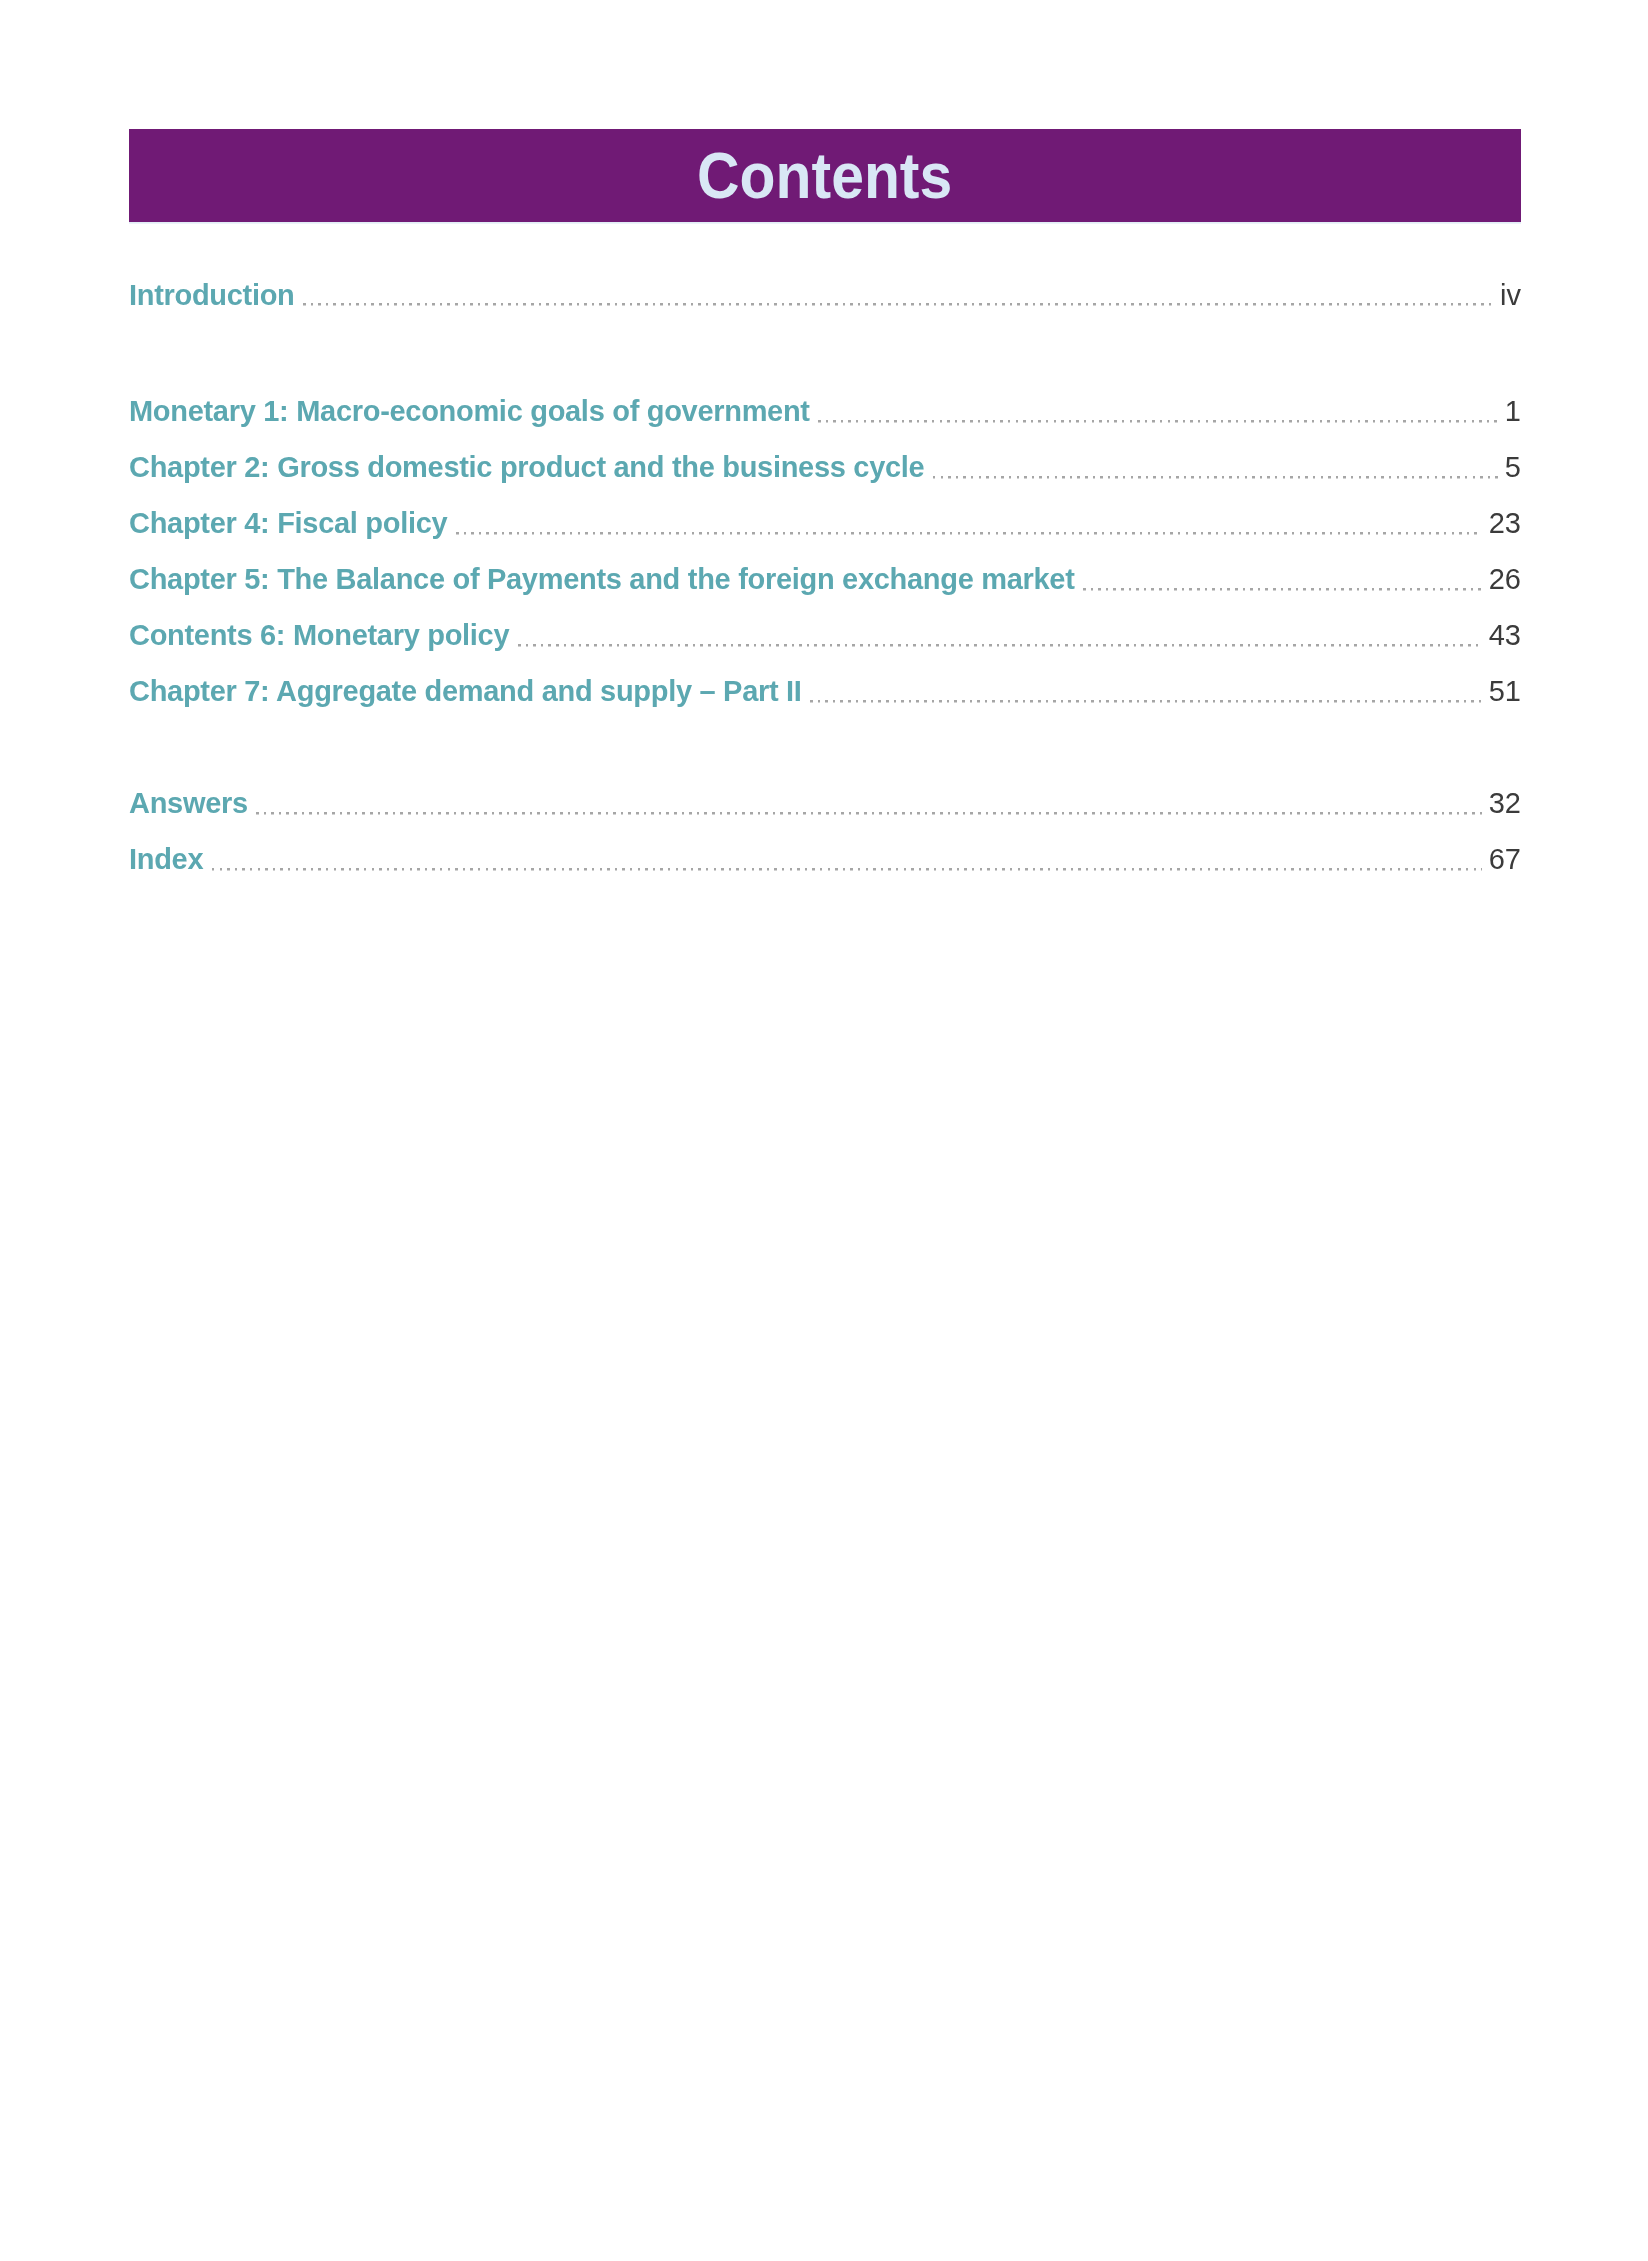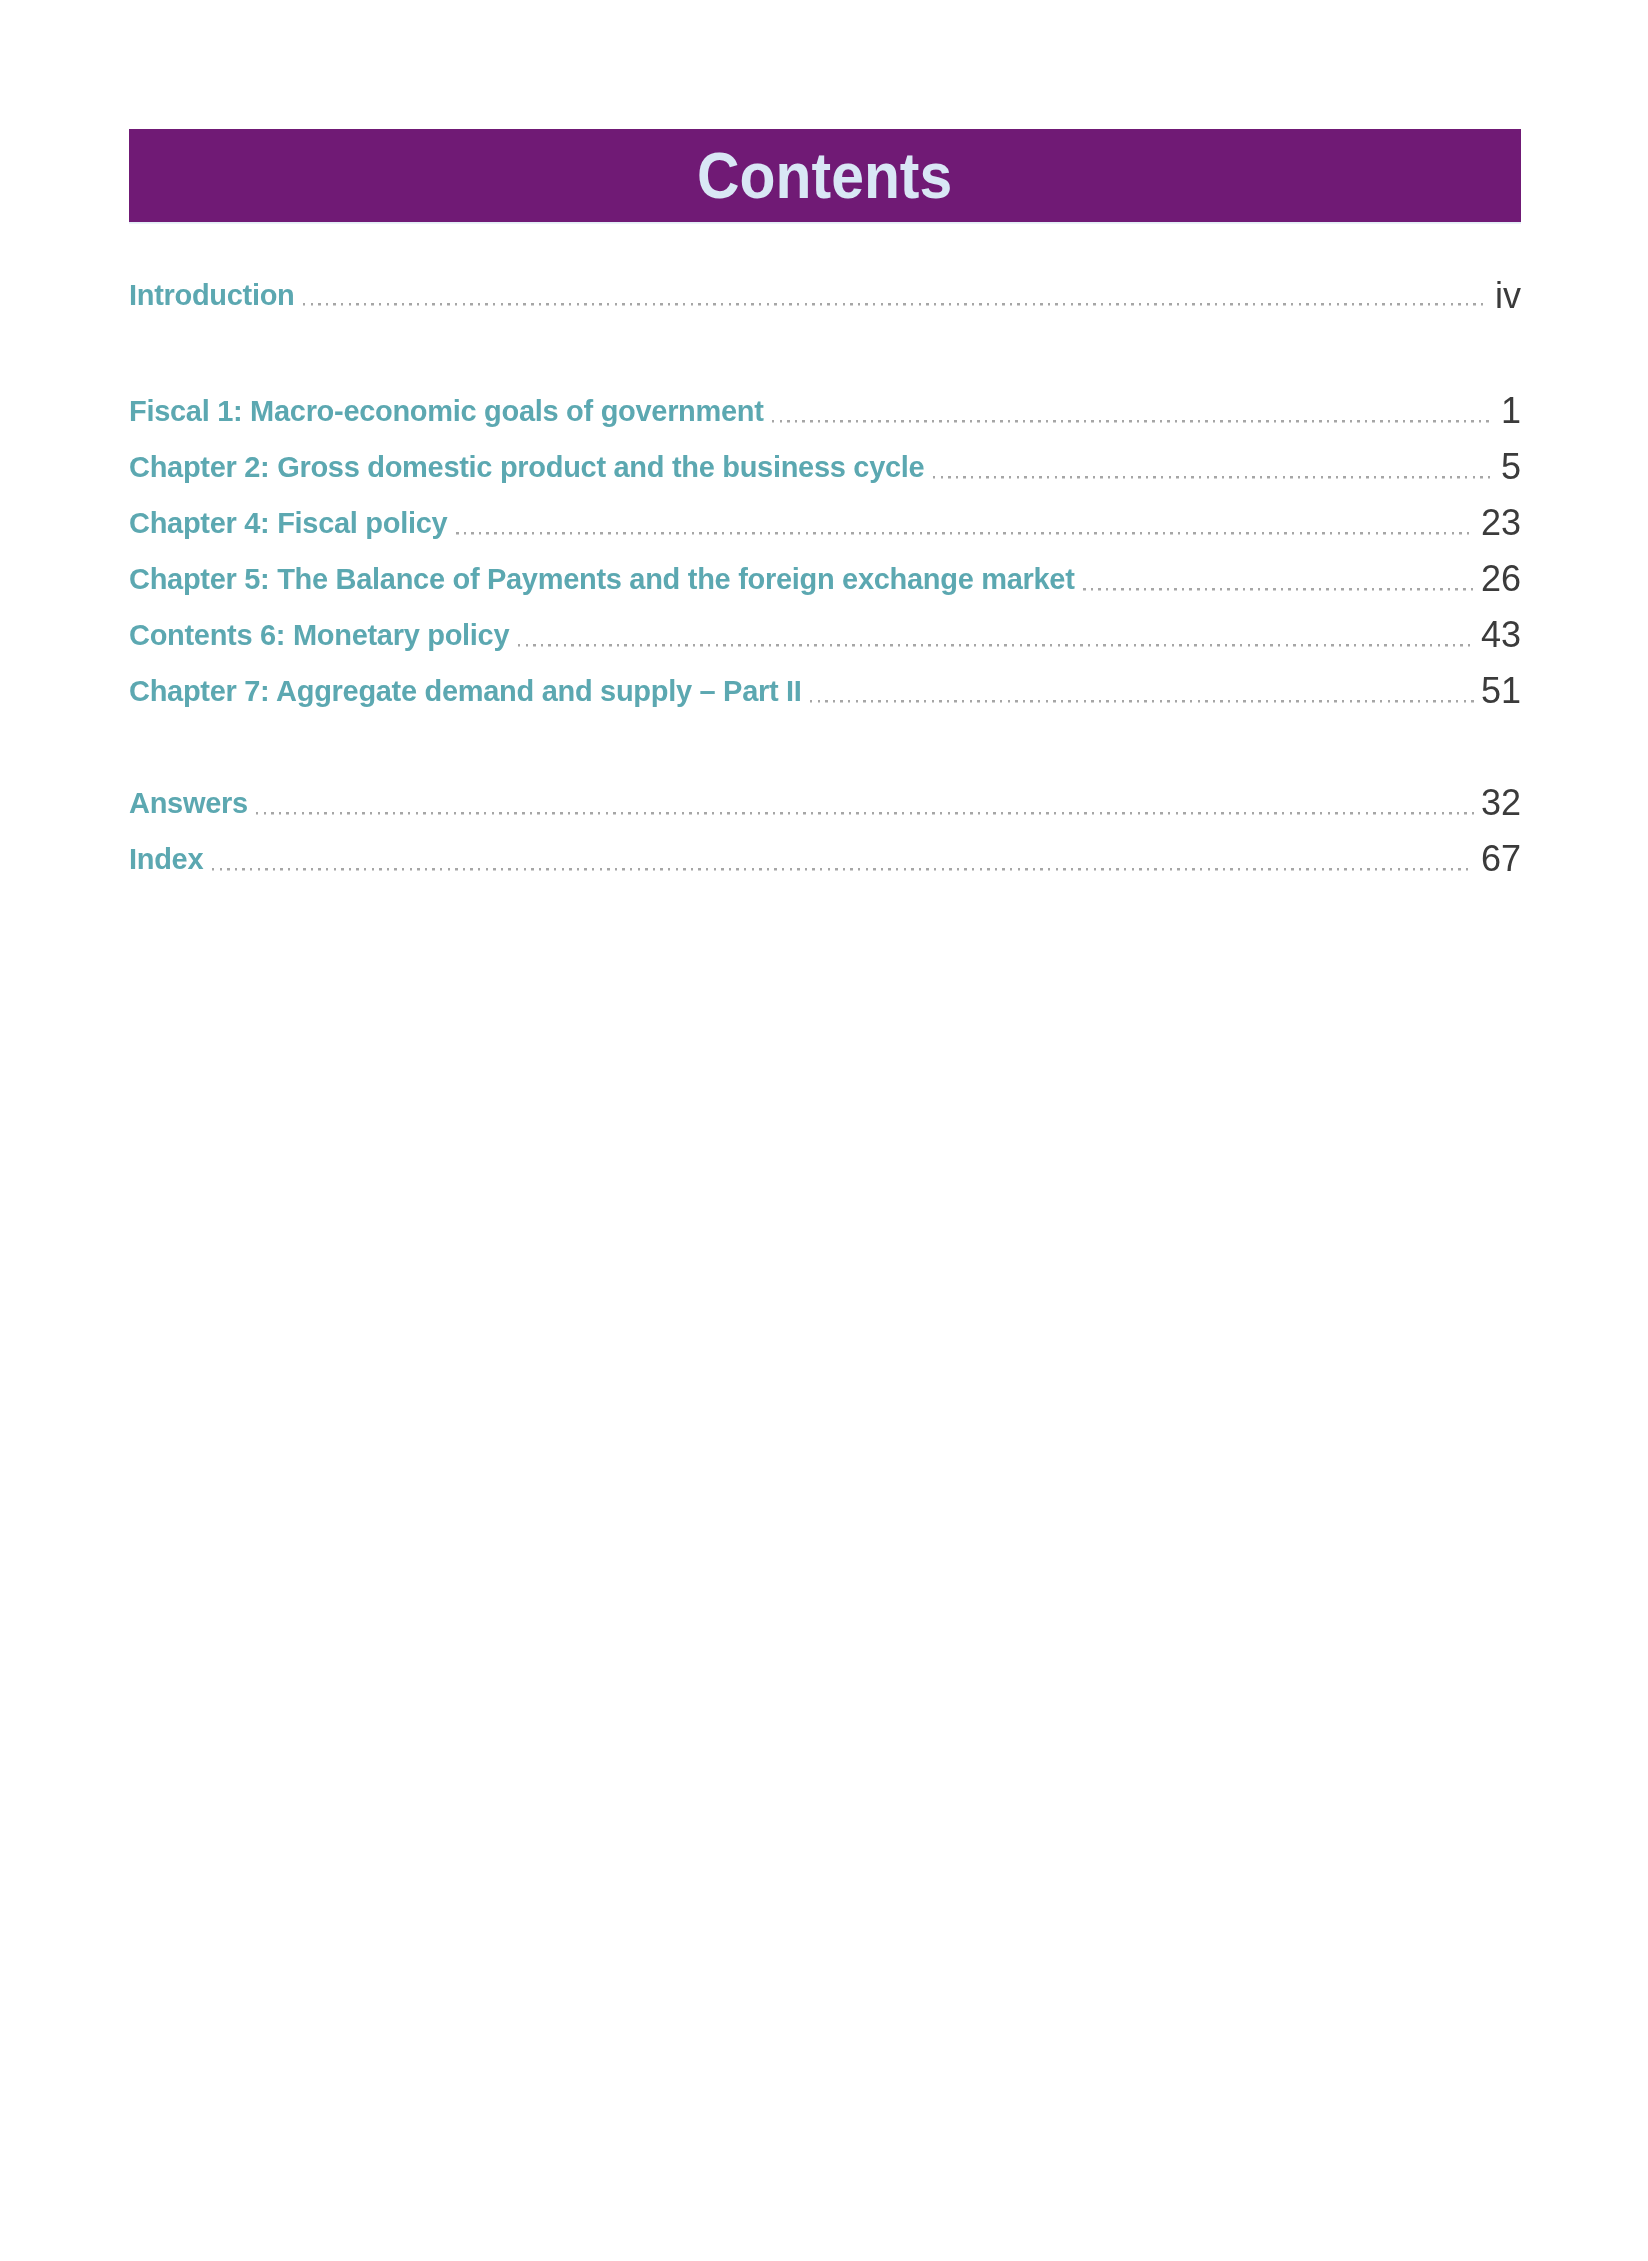--- a/index.html
+++ b/index.html
@@ -72,21 +72,21 @@
     background-image: repeating-linear-gradient(to right, #a6a6a6 0px, #a6a6a6 2.5px, transparent 2.5px, transparent 7.6px);
     background-size: 100% 2.5px;
     background-repeat: no-repeat;
     background-position: left 0 bottom 17px;
   }
   .group-front .toc-leader {
     background-position: left 0 bottom 9.3px;
   }
   .toc-page {
     color: #3b3b3b;
-    font-size: 36px;
+    font-size: 29px;
     font-weight: 400;
     text-align: right;
   }
 </style>
 </head>
 <body>
 
 <div class="page">
   <header class="banner">
     <h1>Contents</h1>
@@ -95,21 +95,21 @@
   <main class="toc">
     <section id="front-group" class="group group-front">
         <div class="toc-row">
           <span class="toc-label">Introduction</span>
           <span class="toc-leader"></span>
           <span class="toc-page">iv</span>
         </div>
       </section>
     <section id="chapters-group" class="group group-chapters">
         <div class="toc-row">
-          <span class="toc-label">Fiscal 1: Macro-economic goals of government</span>
+          <span class="toc-label">Monetary 1: Macro-economic goals of government</span>
           <span class="toc-leader"></span>
           <span class="toc-page">1</span>
         </div>
         <div class="toc-row">
           <span class="toc-label">Chapter 2: Gross domestic product and the business cycle</span>
           <span class="toc-leader"></span>
           <span class="toc-page">5</span>
         </div>
         <div class="toc-row">
           <span class="toc-label">Chapter 4: Fiscal policy</span>

